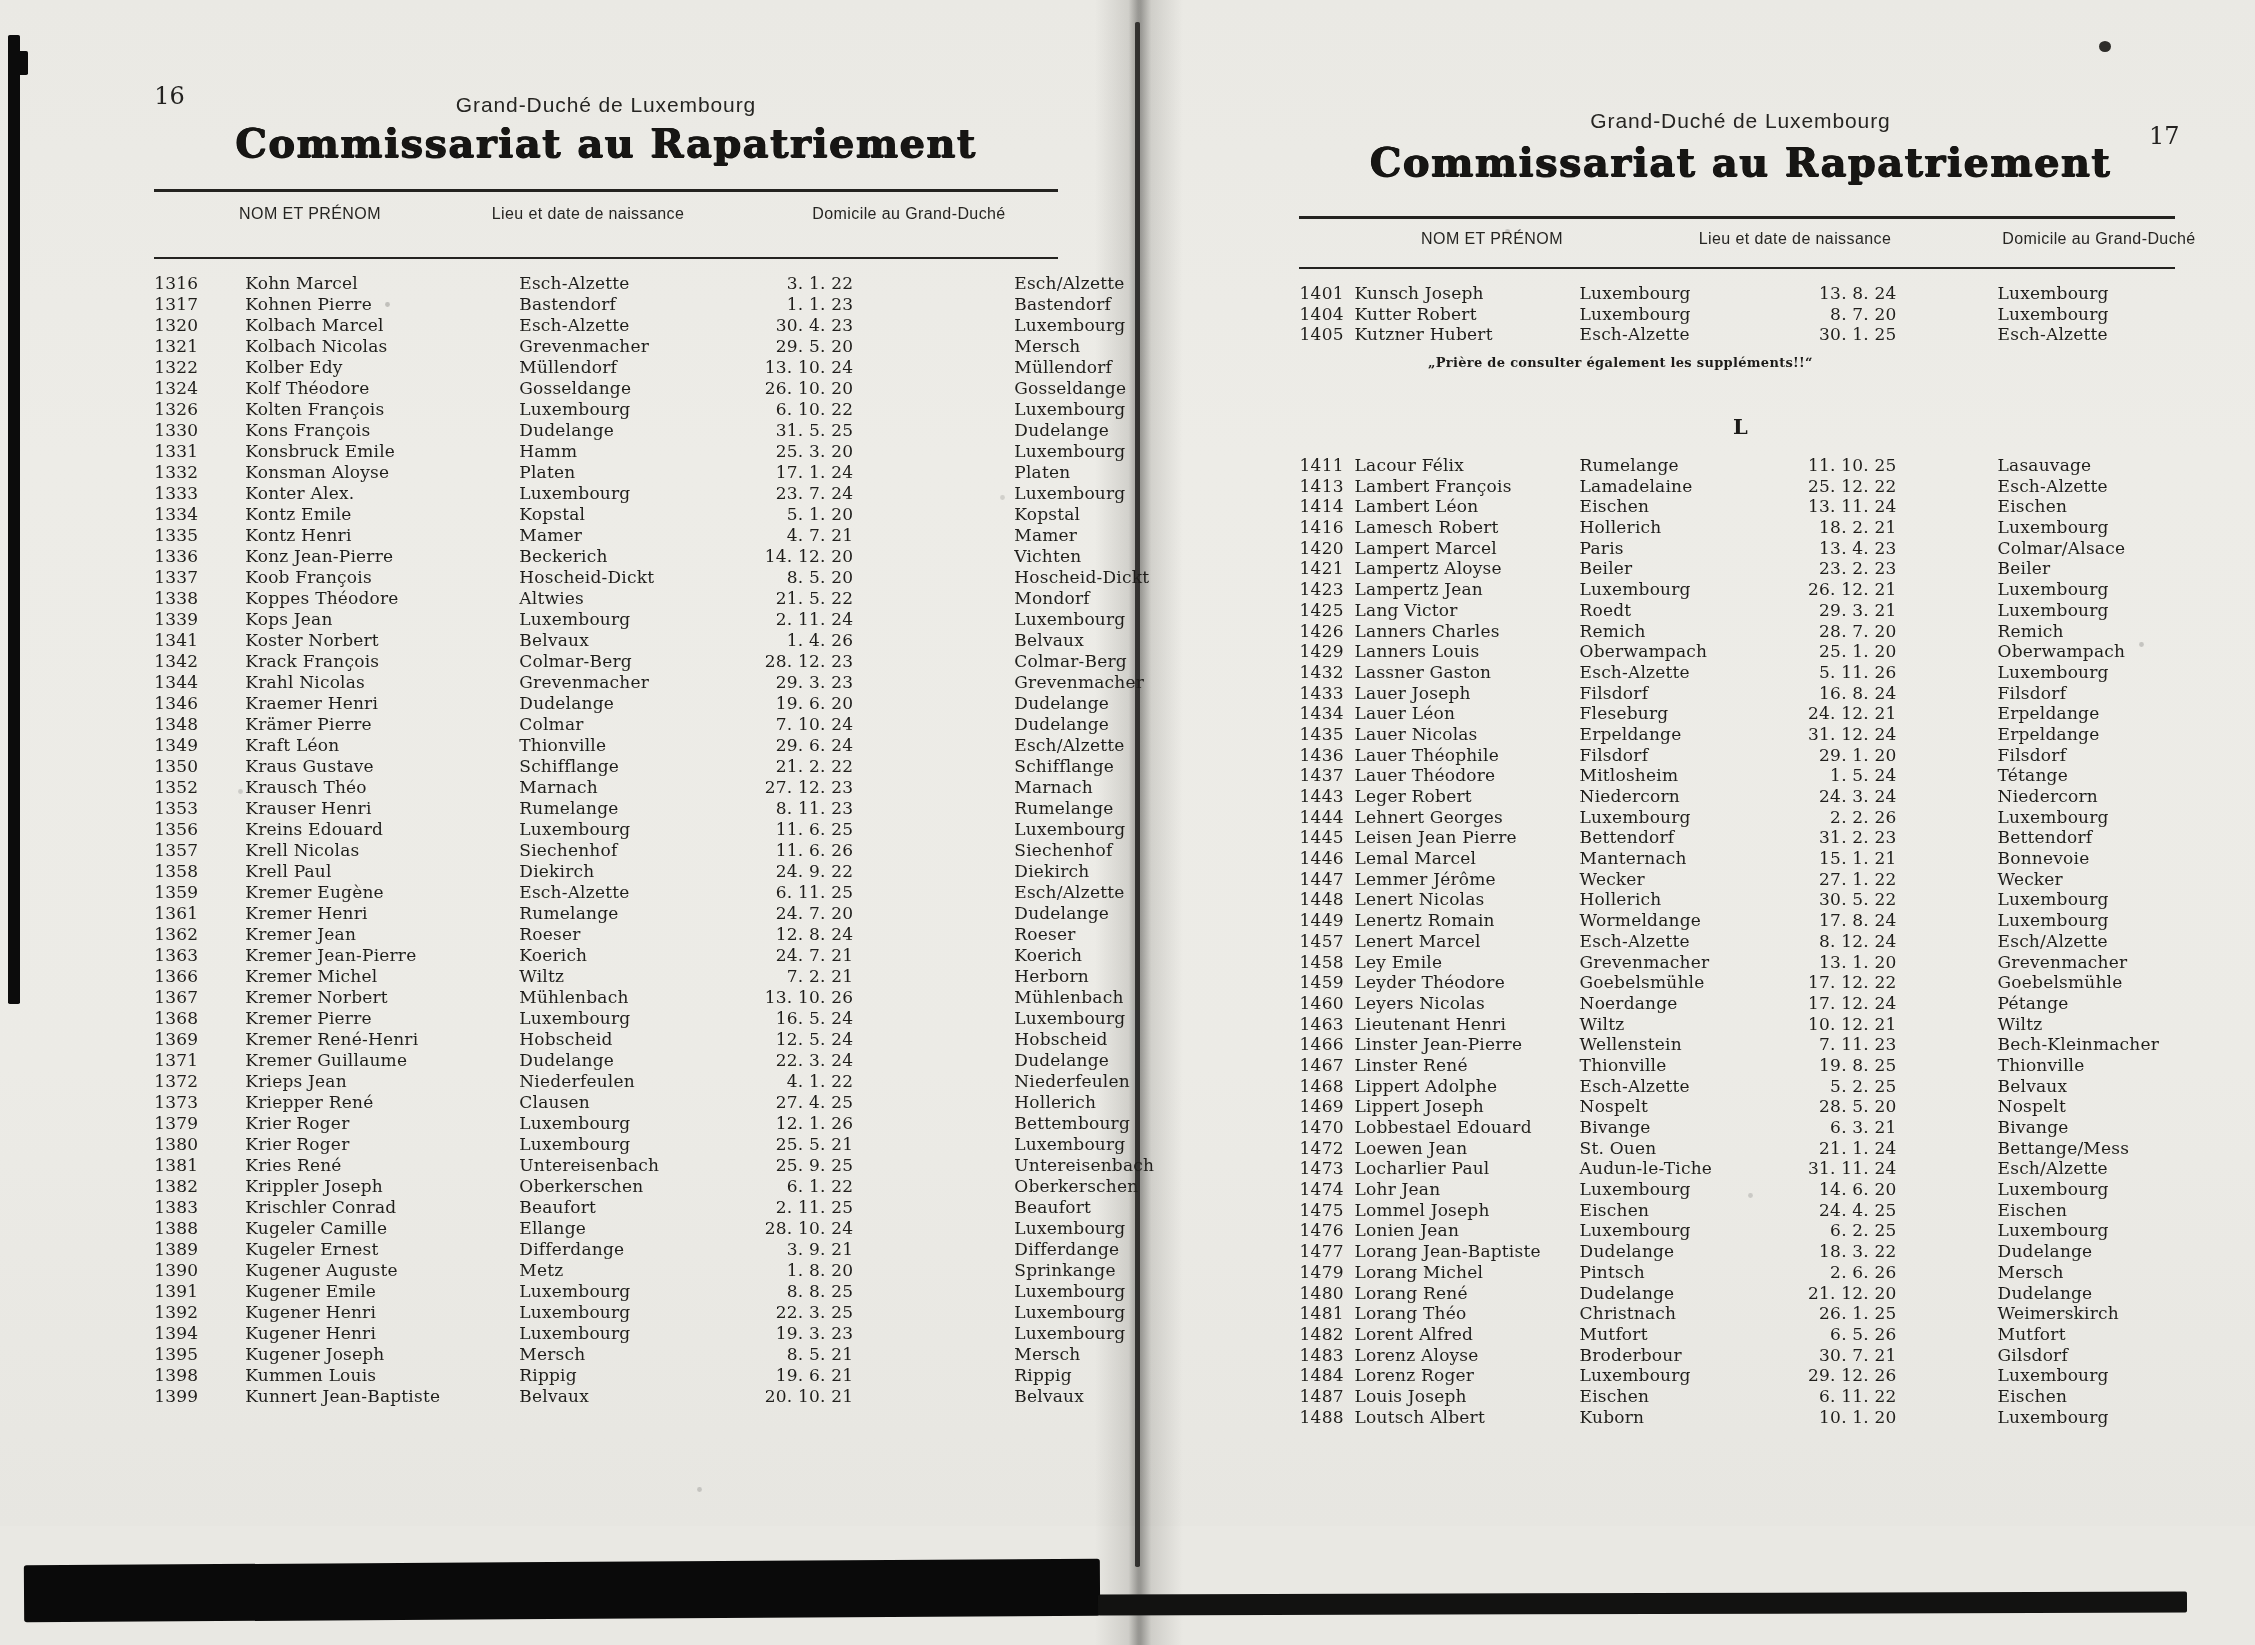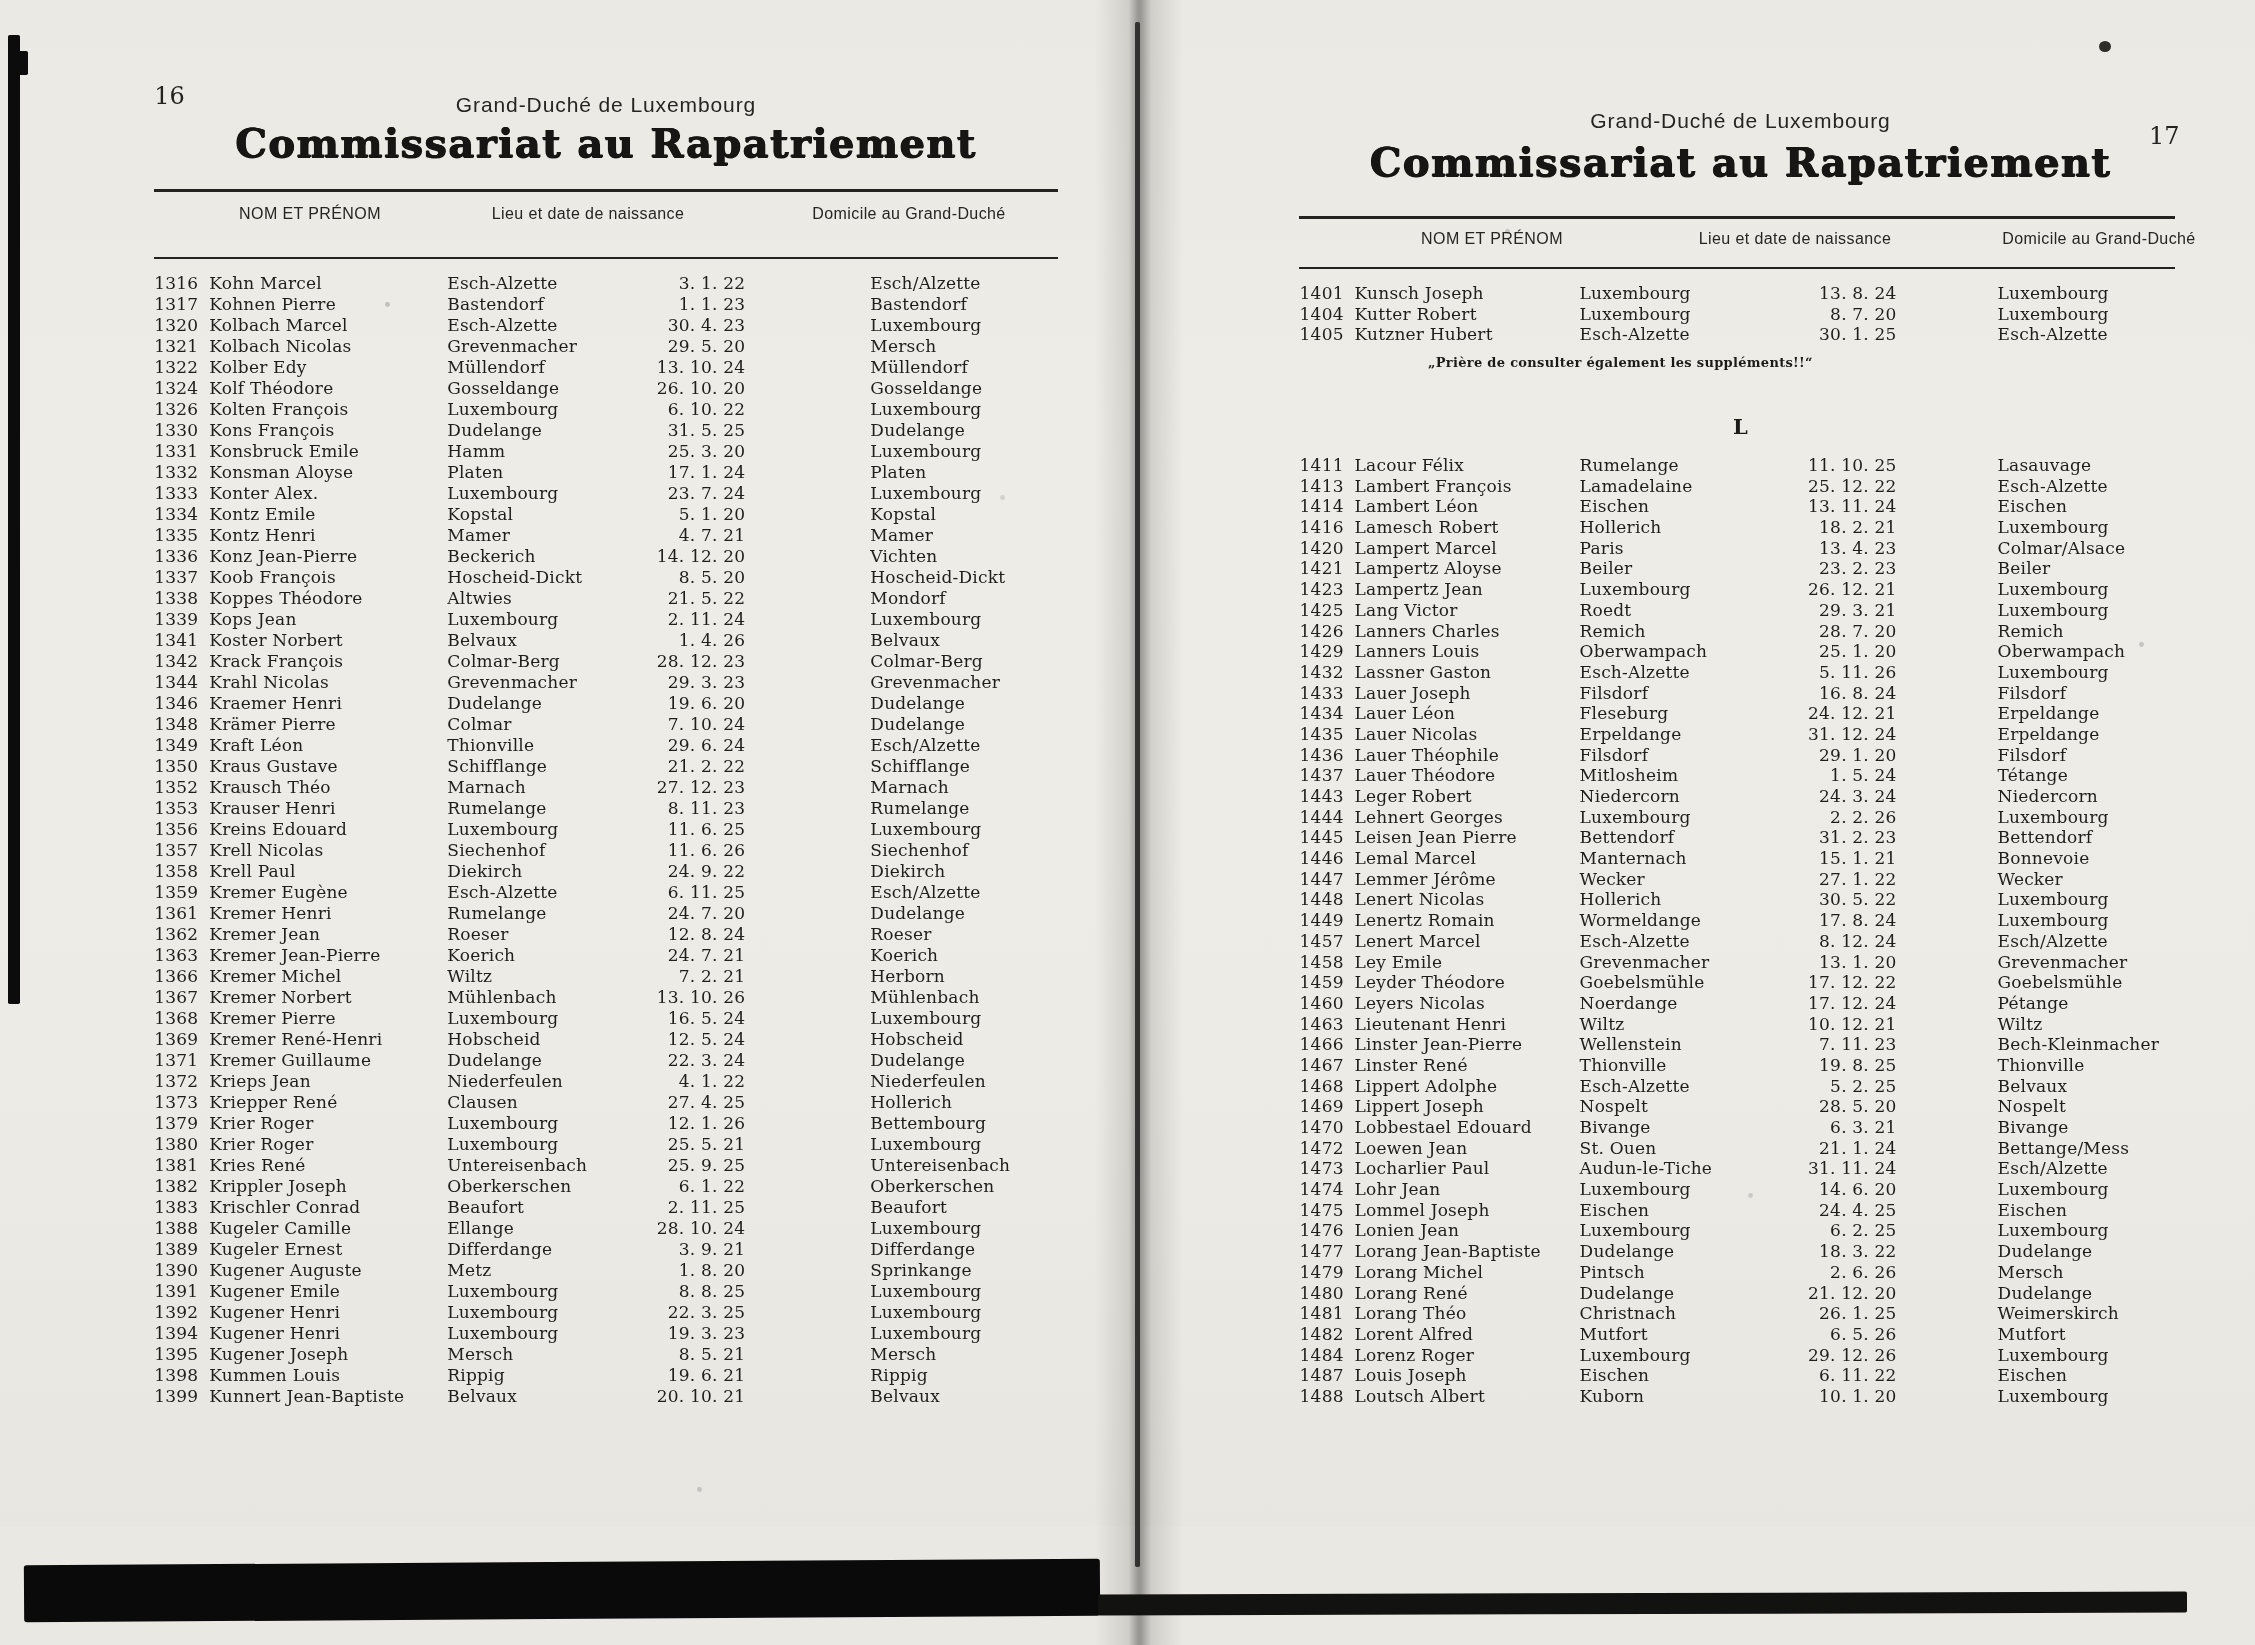--- a/index.html
+++ b/index.html
@@ -62,21 +62,21 @@
   .ch{position:absolute;transform:translateX(-50%);white-space:nowrap;letter-spacing:0.4px;}
   .page-left .ch1{left:163px;} .page-left .ch2{left:441px;} .page-left .ch3{left:762px;}
   .page-right .ch1{left:197px;} .page-right .ch2{left:500px;} .page-right .ch3{left:804px;}
 
   
   .rows{position:absolute;left:0;width:100%;font-size:17px;letter-spacing:0.2px;color:#1f1e1b;}
   .page-left .rows-main{top:200px;}
   .page-right .rows-top{top:200px;}
   .page-right .rows-main{top:372px;}
   .row{display:grid;white-space:nowrap;}
-  .page-left .row{height:21px;line-height:21px;padding-left:7.3px;grid-template-columns:55px 238px 197px 101px 1fr;}
+  .page-left .row{height:21px;line-height:21px;padding-left:7.3px;grid-template-columns:55px 238px 197px 101px 1fr;gap:36px;}
   .page-right .row{height:20.7px;line-height:20.7px;padding-left:4.6px;grid-template-columns:55px 225px 216px 101px 1fr;}
   .c-num{text-align:left;}
   .c-date{text-align:right;}
   .page-left .c-dom{padding-left:125px;}
   .page-right .c-dom{padding-left:101px;}
 
   .notice{position:absolute;left:133px;top:272px;font-weight:700;font-size:13px;letter-spacing:0.3px;color:#1c1b19;white-space:nowrap;}
   .section-letter{position:absolute;left:0;top:331px;width:100%;text-align:center;font-weight:700;font-size:21px;color:#1c1b19;}
 </style>
 </head>
@@ -824,20 +824,27 @@
           <span class="c-dom">Weimerskirch</span>
         </div>
         <div class="row">
           <span class="c-num">1482</span>
           <span class="c-name">Lorent Alfred</span>
           <span class="c-place">Mutfort</span>
           <span class="c-date">6. 5. 26</span>
           <span class="c-dom">Mutfort</span>
         </div>
         <div class="row">
+          <span class="c-num">1483</span>
+          <span class="c-name">Lorenz Aloyse</span>
+          <span class="c-place">Broderbour</span>
+          <span class="c-date">30. 7. 21</span>
+          <span class="c-dom">Gilsdorf</span>
+        </div>
+        <div class="row">
           <span class="c-num">1484</span>
           <span class="c-name">Lorenz Roger</span>
           <span class="c-place">Luxembourg</span>
           <span class="c-date">29. 12. 26</span>
           <span class="c-dom">Luxembourg</span>
         </div>
         <div class="row">
           <span class="c-num">1487</span>
           <span class="c-name">Louis Joseph</span>
           <span class="c-place">Eischen</span>

